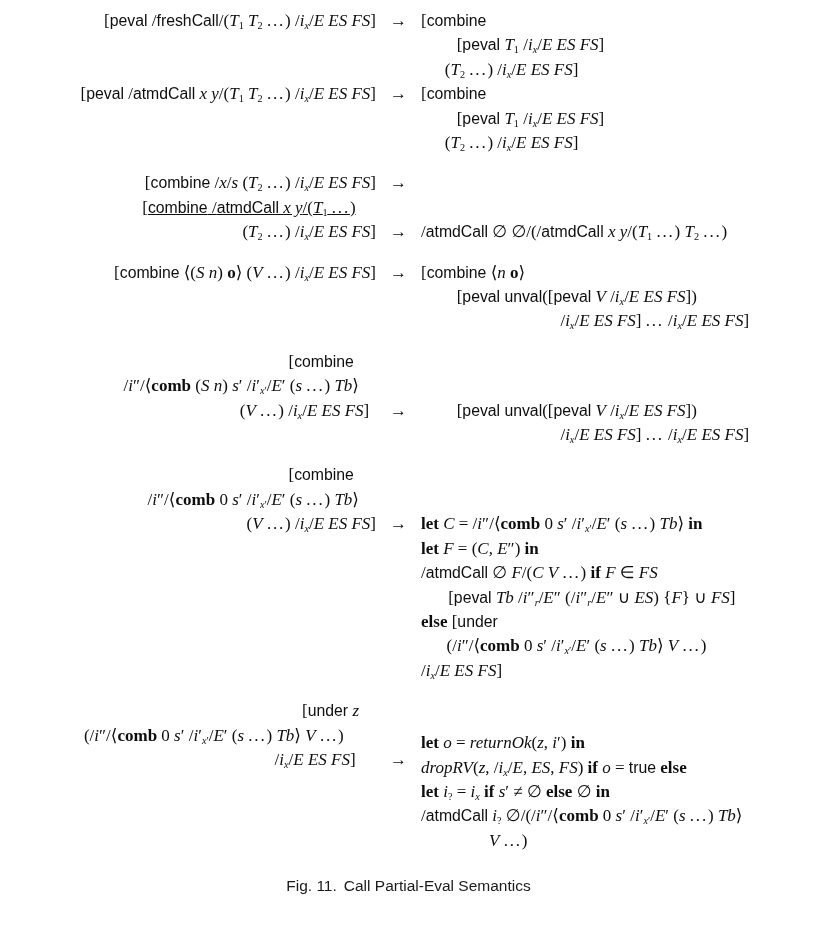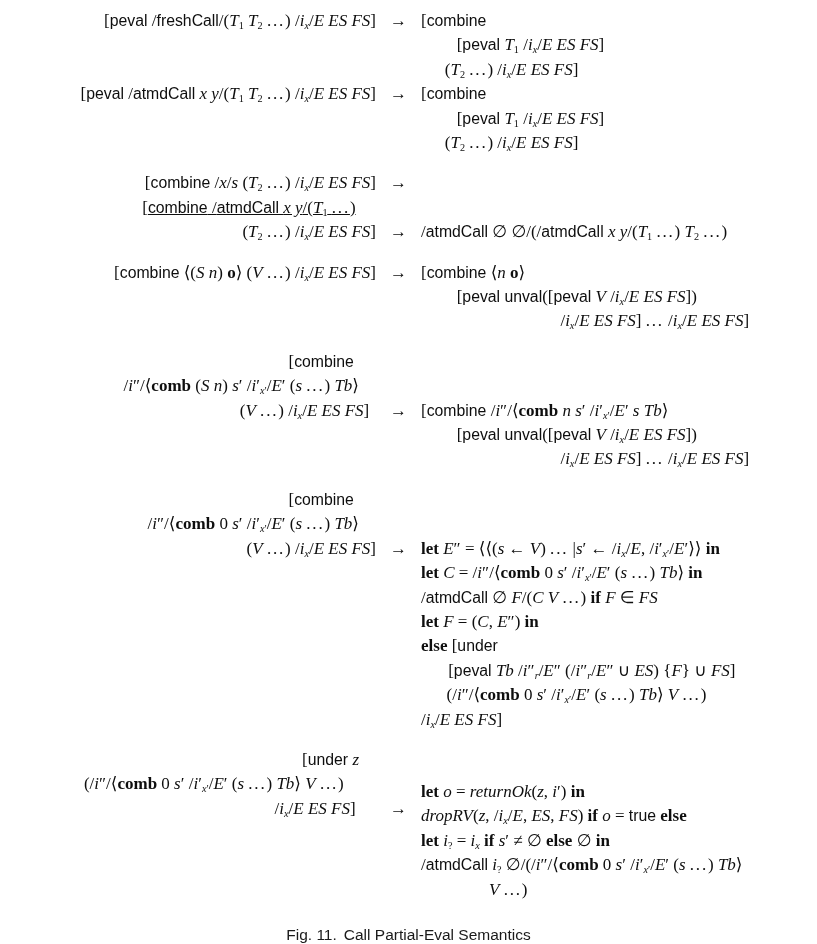--- a/index.html
+++ b/index.html
@@ -95,41 +95,39 @@
       </div>
       <div class="rule-group">
         <div class="rule-row">
           <div class="lhs">
             <div class="line" style="padding-right: 1.3em;">[<span class="k">combine</span></div>
             <div class="line" style="padding-right: 1em; margin-left: 27px;">/<i>i</i>″/⟨<b>comb</b> (<i>S n</i>) <i>s</i>′ /<i>i</i>′<sub><i>x</i>′</sub>/<i>E</i>′ (<i>s</i> <span class="d">...</span>) <i>Tb</i>⟩</div>
             <div class="line" style="padding-right: 0.4em;">(<i>V</i> <span class="d">...</span>) /<i>i</i><sub><i>x</i></sub>/<i>E ES FS</i>]</div>
           </div>
           <div class="arrowcol" style="margin-top: 48.8px;">→</div>
           <div class="rhs" style="margin-top: 48.8px;">
-            <div class="line">[<span class="k">combine</span> /<i>i</i>″/⟨<b>comb</b> <i>n s</i>′ /<i>i</i>′<sub><i>x</i>′</sub>/<i>E</i>′ <i>s Tb</i>⟩</div>
             <div class="line" style="padding-left: 2.1em;">[<span class="k">peval</span> <span class="k">unval</span>([<span class="k">peval</span> <i>V</i> /<i>i</i><sub><i>x</i></sub>/<i>E ES FS</i>])</div>
             <div class="line" style="padding-left: 8.2em;">/<i>i</i><sub><i>x</i></sub>/<i>E ES FS</i>] <span class="d">...</span> /<i>i</i><sub><i>x</i></sub>/<i>E ES FS</i>]</div>
           </div>
         </div>
       </div>
       <div class="rule-group">
         <div class="rule-row">
           <div class="lhs">
             <div class="line" style="padding-right: 1.3em;">[<span class="k">combine</span></div>
             <div class="line" style="padding-right: 1em;">/<i>i</i>″/⟨<b>comb</b> 0 <i>s</i>′ /<i>i</i>′<sub><i>x</i>′</sub>/<i>E</i>′ (<i>s</i> <span class="d">...</span>) <i>Tb</i>⟩</div>
             <div class="line">(<i>V</i> <span class="d">...</span>) /<i>i</i><sub><i>x</i></sub>/<i>E ES FS</i>]</div>
           </div>
           <div class="arrowcol" style="margin-top: 48.8px;">→</div>
           <div class="rhs" style="margin-top: 48.8px;">
-            <div class="line"><b>let</b> <i>E</i>″ = ⟨⟨(<i>s</i> ← <i>V</i>) <span class="d">...</span> |<i>s</i>′ ← /<i>i</i><sub><i>x</i></sub>/<i>E</i>, /<i>i</i>′<sub><i>x</i>′</sub>/<i>E</i>′⟩⟩ <b>in</b></div>
             <div class="line"><b>let</b> <i>C</i> = /<i>i</i>″/⟨<b>comb</b> 0 <i>s</i>′ /<i>i</i>′<sub><i>x</i>′</sub>/<i>E</i>′ (<i>s</i> <span class="d">...</span>) <i>Tb</i>⟩ <b>in</b></div>
+            <div class="line"><b>let</b> <i>F</i> = (<i>C</i>, <i>E</i>″) <b>in</b></div>
             <div class="line">/<span class="k">atmdCall</span> ∅ <i>F</i>/(<i>C V</i> <span class="d">...</span>) <b>if</b> <i>F</i> ∈ <i>FS</i></div>
-            <div class="line"><b>let</b> <i>F</i> = (<i>C</i>, <i>E</i>″) <b>in</b></div>
+            <div class="line" style="padding-left: 1.6em;">[<span class="k">peval</span> <i>Tb</i> /<i>i</i>″<sub><i>r</i></sub>/<i>E</i>″ (/<i>i</i>″<sub><i>r</i></sub>/<i>E</i>″ ∪ <i>ES</i>) {<i>F</i>} ∪ <i>FS</i>]</div>
             <div class="line"><b>else</b> [<span class="k">under</span></div>
-            <div class="line" style="padding-left: 1.6em;">[<span class="k">peval</span> <i>Tb</i> /<i>i</i>″<sub><i>r</i></sub>/<i>E</i>″ (/<i>i</i>″<sub><i>r</i></sub>/<i>E</i>″ ∪ <i>ES</i>) {<i>F</i>} ∪ <i>FS</i>]</div>
             <div class="line" style="padding-left: 1.5em;">(/<i>i</i>″/⟨<b>comb</b> 0 <i>s</i>′ /<i>i</i>′<sub><i>x</i>′</sub>/<i>E</i>′ (<i>s</i> <span class="d">...</span>) <i>Tb</i>⟩ <i>V</i> <span class="d">...</span>)</div>
             <div class="line">/<i>i</i><sub><i>x</i></sub>/<i>E ES FS</i>]</div>
           </div>
         </div>
       </div>
       <div class="rule-group">
         <div class="rule-row">
           <div class="lhs">
             <div class="line" style="padding-right: 1em; padding-left: 36px;">[<span class="k">under</span> <i>z</i></div>
             <div class="line" style="padding-right: 1.9em;">(/<i>i</i>″/⟨<b>comb</b> 0 <i>s</i>′ /<i>i</i>′<sub><i>x</i>′</sub>/<i>E</i>′ (<i>s</i> <span class="d">...</span>) <i>Tb</i>⟩ <i>V</i> <span class="d">...</span>)</div>

